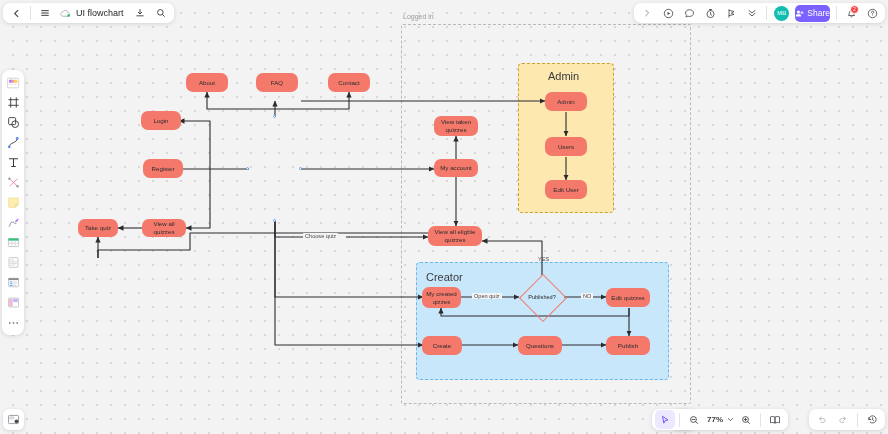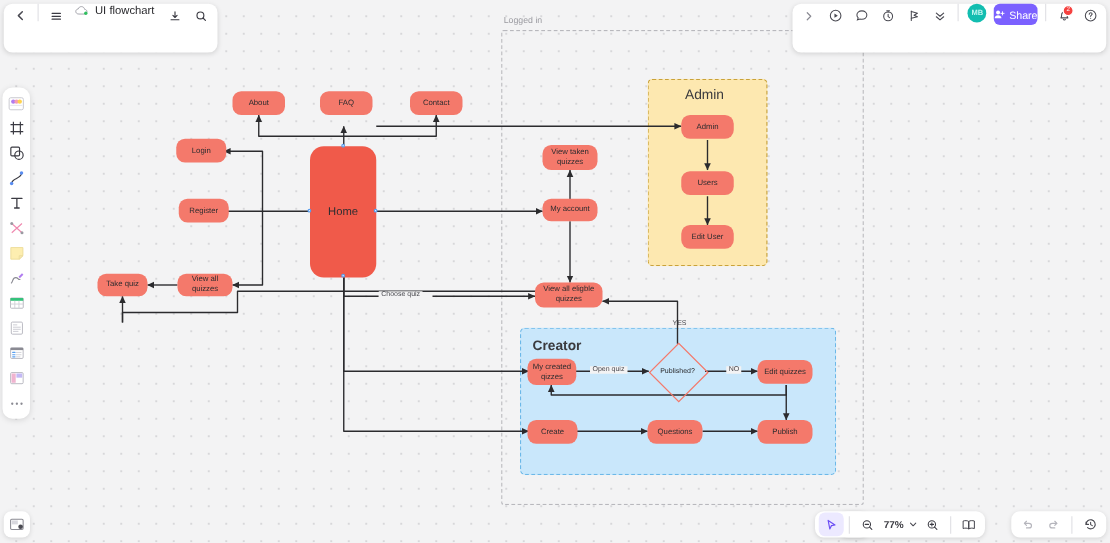--- a/index.html
+++ b/index.html
@@ -13,24 +13,24 @@
   
   #canvas{
     position:absolute;inset:0;
     background-color:#f3f3f4;
     background-image:radial-gradient(#d7d7da 1px, transparent 1px);
     background-size:14px 14px;
     background-position:6px 6px;
   }
   
   .bar{
-    position:absolute;top:3px;height:39px;
+    position:absolute;top:3px;height:20px;
     background:#fff;border-radius:7px;
     box-shadow:0 1px 4px rgba(0,0,0,.13);
-    display:flex;align-items:flex-start;
+    display:flex;align-items:center;
   }
   #topleft{left:3px;padding:0 3px;gap:1px;}
   #topright{right:3px;padding:0 3px;gap:1px;}
   .tbtn{
     width:20px;height:19px;border-radius:5px;
     display:flex;align-items:center;justify-content:center;
     color:#4a4a52;cursor:pointer;flex:none;
   }
   .divider{width:1px;height:14px;background:#e3e3e7;margin:0 3px;flex:none;}
   .doc-title{
@@ -125,21 +125,21 @@
 
 <div id="chart">
 
   <div class="group outer" style="left:401px;top:24px;width:290px;height:380px;"></div>
   <div class="glabel small" style="left:403px;top:13px;">Logged in</div>
 
   <div class="group" style="left:518px;top:63px;width:96px;height:150px;"></div>
   <div class="glabel" style="left:548px;top:70px;">Admin</div>
 
   <div class="group creator" style="left:416px;top:262px;width:253px;height:118px;"></div>
-  <div class="glabel" style="left:426px;top:271px;font-weight:bold;">Creator</div>
+  <div class="glabel" style="left:426px;top:271px;">Creator</div>
 
   <svg class="edges">
     <defs>
       <marker id="ah" markerWidth="6" markerHeight="6" refX="5" refY="3" orient="auto" markerUnits="strokeWidth">
         <path d="M0,0.6 L5.2,3 L0,5.4 z" fill="#2b2b2e"></path>
       </marker>
     </defs>
     <g stroke="#2b2b2e" stroke-width="1.1" fill="none" stroke-linejoin="round">
 
       <path d="M275,117 L275,101" marker-end="url(#ah)"></path>
@@ -189,21 +189,20 @@
     </g>
   </svg>
 
   <div class="node" style="left:186px;top:73px;width:42px;height:19px;">About</div>
   <div class="node" style="left:256px;top:73px;width:42px;height:19px;">FAQ</div>
   <div class="node" style="left:328px;top:73px;width:42px;height:19px;">Contact</div>
 
   <div class="node" style="left:141px;top:111px;width:40px;height:19px;">Login</div>
   <div class="node" style="left:143px;top:159px;width:40px;height:19px;">Register</div>
 
-  <div class="node big" style="left:248px;top:117px;width:53px;height:105px;">Home</div>
   <div class="dot" style="left:273px;top:115px;"></div>
   <div class="dot" style="left:246px;top:167px;"></div>
   <div class="dot" style="left:299px;top:167px;"></div>
   <div class="dot" style="left:273px;top:219px;"></div>
 
   <div class="node" style="left:78px;top:219px;width:40px;height:18px;">Take quiz</div>
   <div class="node" style="left:142px;top:219px;width:44px;height:18px;">View all quizzes</div>
 
   <div class="node" style="left:434px;top:116px;width:44px;height:20px;">View taken quizzes</div>
   <div class="node" style="left:434px;top:159px;width:44px;height:18px;">My account</div>

